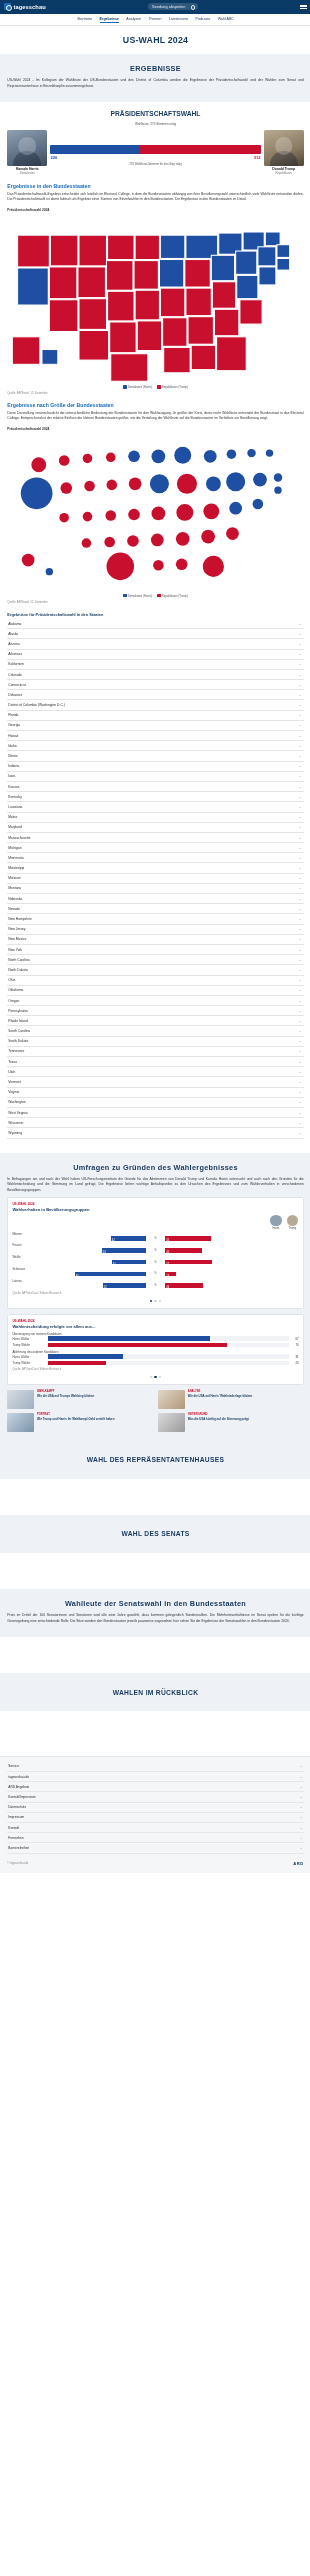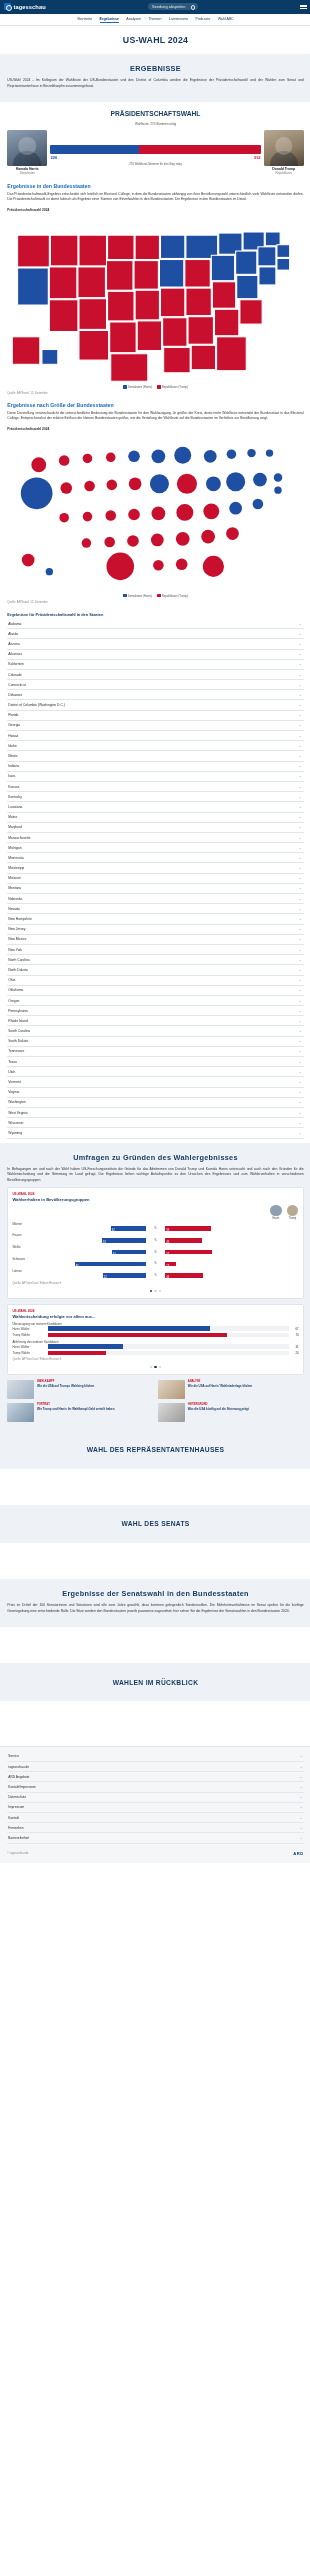--- a/index.html
+++ b/index.html
@@ -590,21 +590,21 @@
         <span>Wisconsin</span>
         <span class="chev">⌄</span>
       </div>
       <div class="acc-item">
         <span>Wyoming</span>
         <span class="chev">⌄</span>
       </div>
     </div>
 </div>
 
-<div class="band" style="margin-top:4px">
+<div class="band" style="margin-top:14px">
   <h2>Umfragen zu Gründen des Wahlergebnisses</h2>
   <p class="body">In Befragungen am und nach der Wahl haben US-Forschungsinstitute die Gründe für das Abstimmen von Donald Trump und Kamala Harris untersucht und auch nach den Gründen für die Wahlentscheidung und die Stimmung im Land gefragt. Die Ergebnisse liefern wichtige Anhaltspunkte zu den Ursachen des Ergebnisses und zum Wählerverhalten in verschiedenen Bevölkerungsgruppen.</p>
 
   <div class="card">
     <div class="card-kicker">US-WAHL 2024</div>
     <div class="card-title">Wahlverhalten in Bevölkerungsgruppen</div>
     <div class="minihead">
       <div class="m h">
           <div class="mf"></div>
           <span>Harris</span>
@@ -743,21 +743,21 @@
   <h2>WAHL DES REPRÄSENTANTENHAUSES</h2>
 </div>
 <div class="spacer-lg"></div>
 
 <div class="bigband">
   <h2>WAHL DES SENATS</h2>
 </div>
 <div class="spacer-lg"></div>
 
 <div class="band">
-  <h2>Ergebnisse der Senatswahl in den Bundesstaaten</h2>
+  <h2>Wahlleute der Senatswahl in den Bundesstaaten</h2>
   <p class="body">Preis im Drittel der 100 Senatorinnen und Senatoren wird alle zwei Jahre gewählt, dazu kommen gelegentlich Sonderwahlen. Die Mehrheitsverhältnisse im Senat speilen für die künftige Gesetzgebung eine entscheidende Rolle. Die Sitze werden den Bundesstaaten jeweils paarweise zugeordnet; hier sehen Sie die Ergebnisse der Senatswahlen in den Bundesstaaten 2024.</p>
 </div>
 
 <div class="spacer-lg"></div>
 <div class="bigband">
   <h2>WAHLEN IM RÜCKBLICK</h2>
 </div>
 <div class="spacer-lg"></div>
 
 <div class="footer" id="footerList">

